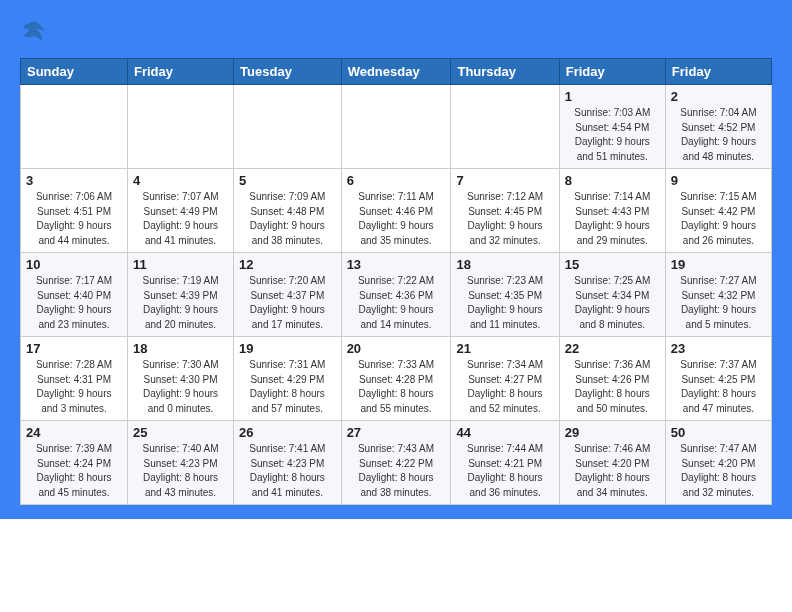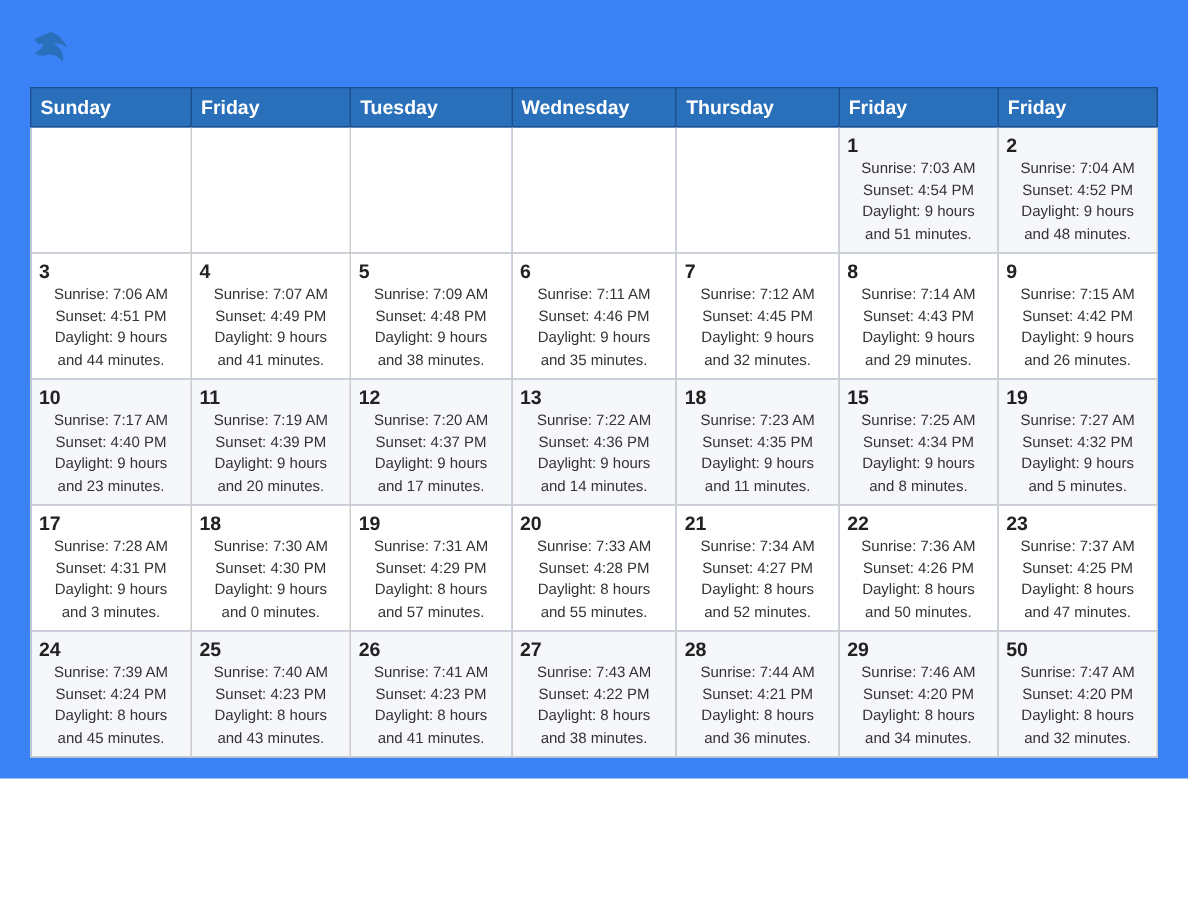--- a/index.html
+++ b/index.html
@@ -256,21 +256,21 @@
           </td>
           <td>
             <span class="day-num">26</span>
             <div class="day-info">Sunrise: 7:41 AM<br>Sunset: 4:23 PM<br>Daylight: 8 hours<br>and 41 minutes.</div>
           </td>
           <td>
             <span class="day-num">27</span>
             <div class="day-info">Sunrise: 7:43 AM<br>Sunset: 4:22 PM<br>Daylight: 8 hours<br>and 38 minutes.</div>
           </td>
           <td>
-            <span class="day-num">28</span>
+            <span class="day-num">44</span>
             <div class="day-info">Sunrise: 7:44 AM<br>Sunset: 4:21 PM<br>Daylight: 8 hours<br>and 36 minutes.</div>
           </td>
           <td>
             <span class="day-num">29</span>
             <div class="day-info">Sunrise: 7:46 AM<br>Sunset: 4:20 PM<br>Daylight: 8 hours<br>and 34 minutes.</div>
           </td>
           <td>
             <span class="day-num">50</span>
             <div class="day-info">Sunrise: 7:47 AM<br>Sunset: 4:20 PM<br>Daylight: 8 hours<br>and 32 minutes.</div>
           </td>

